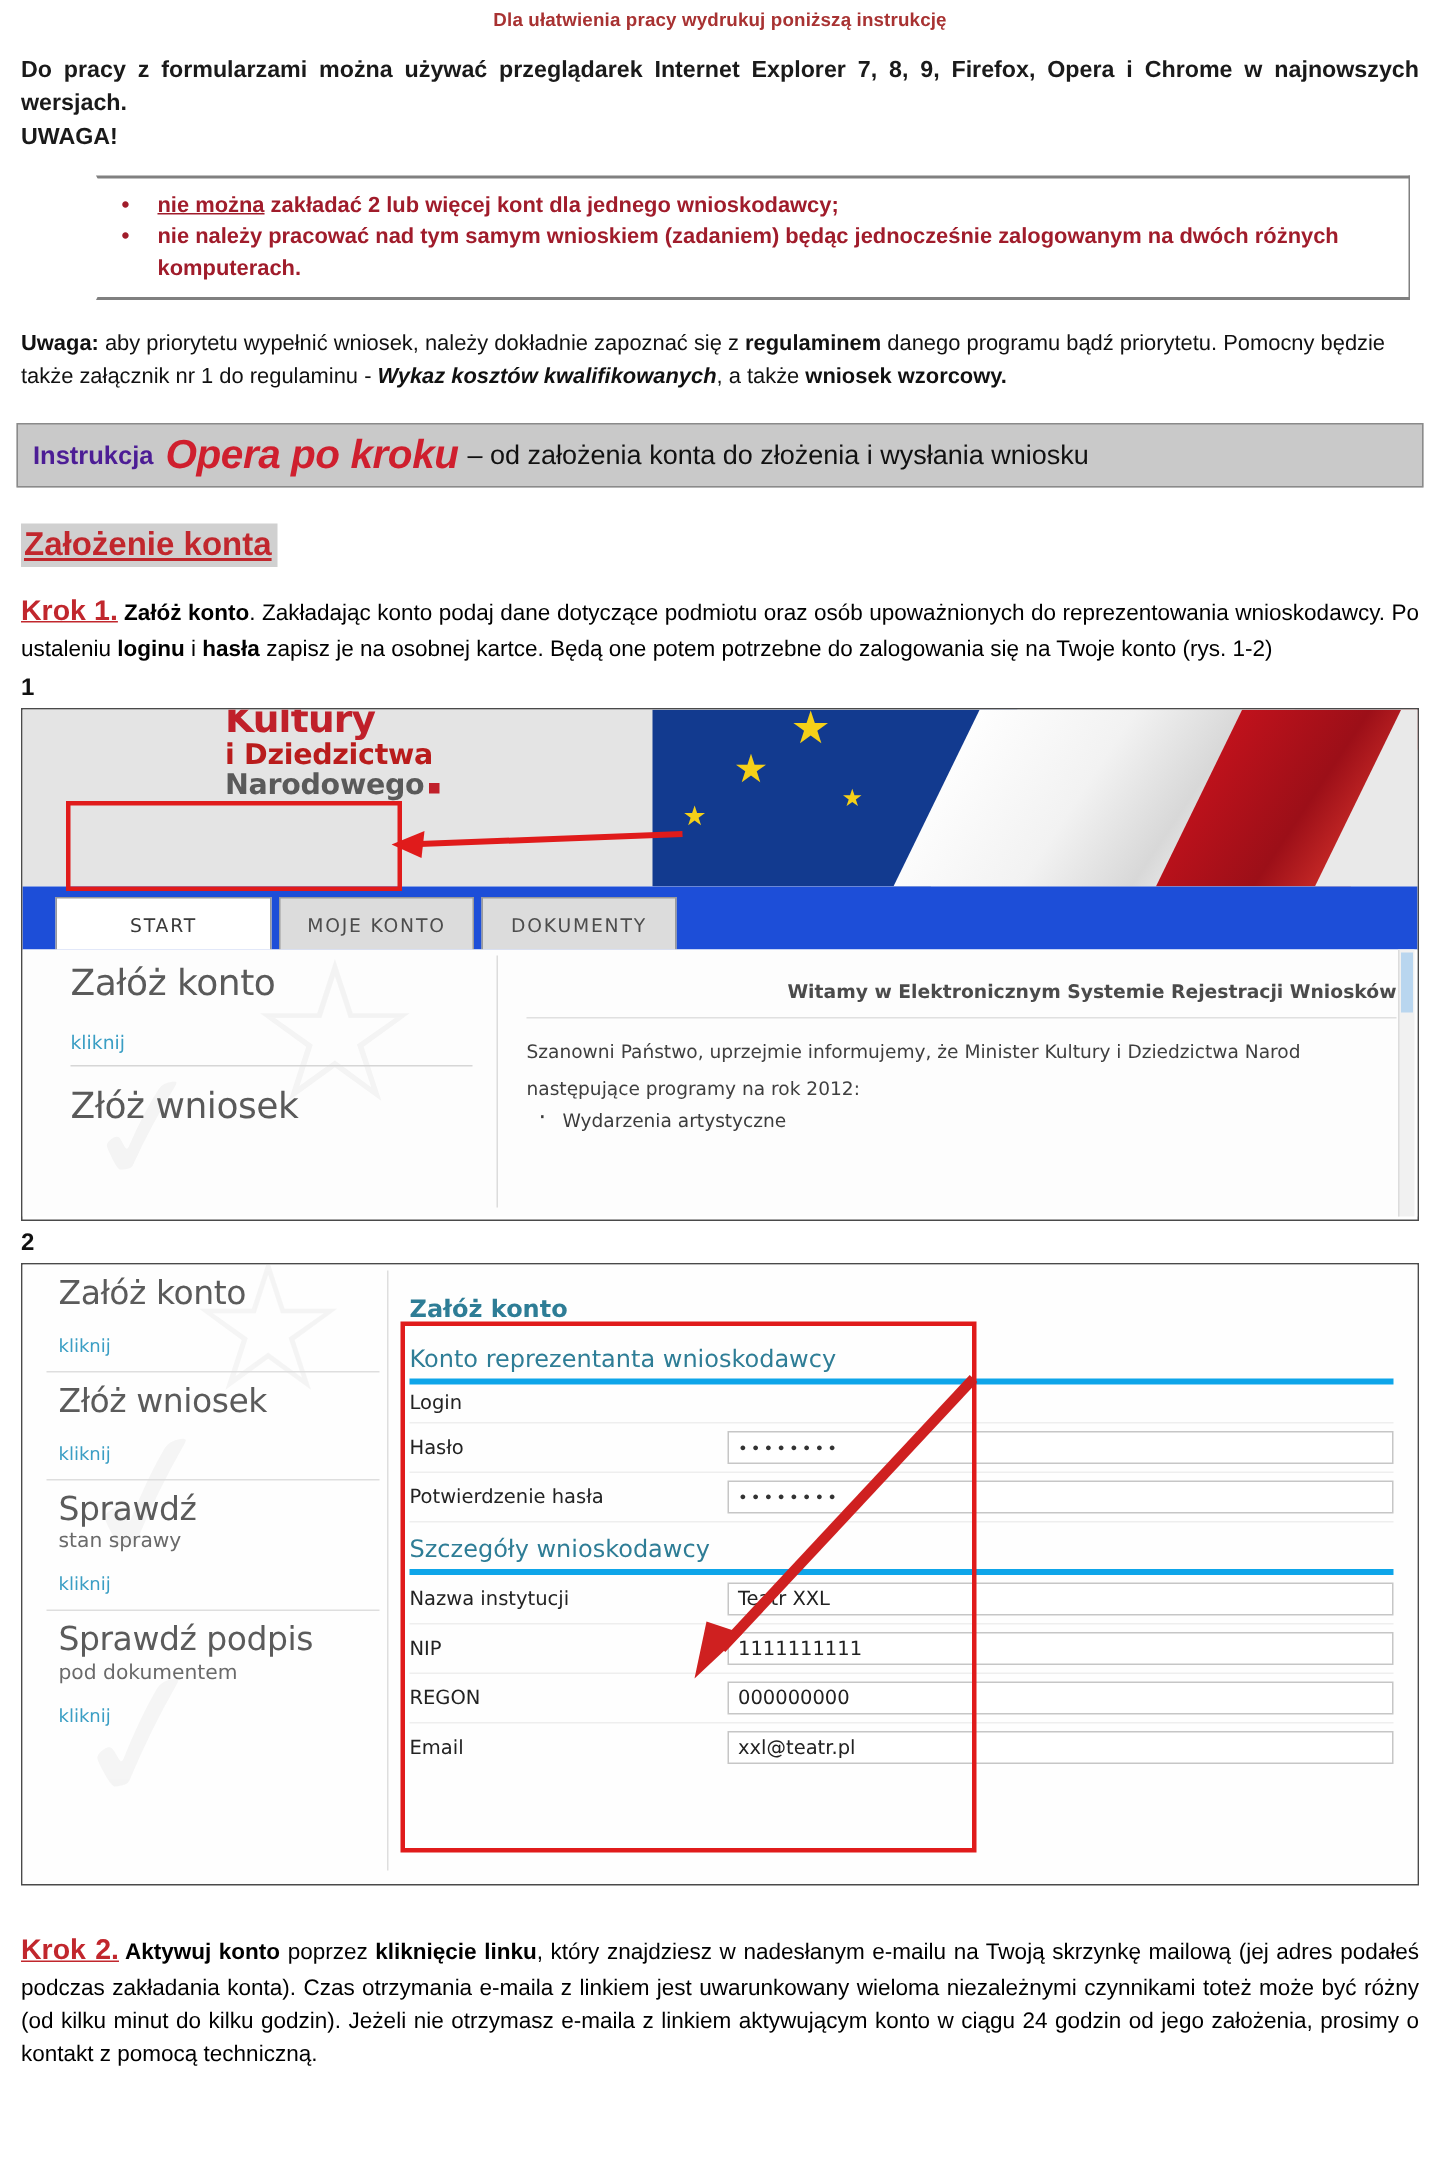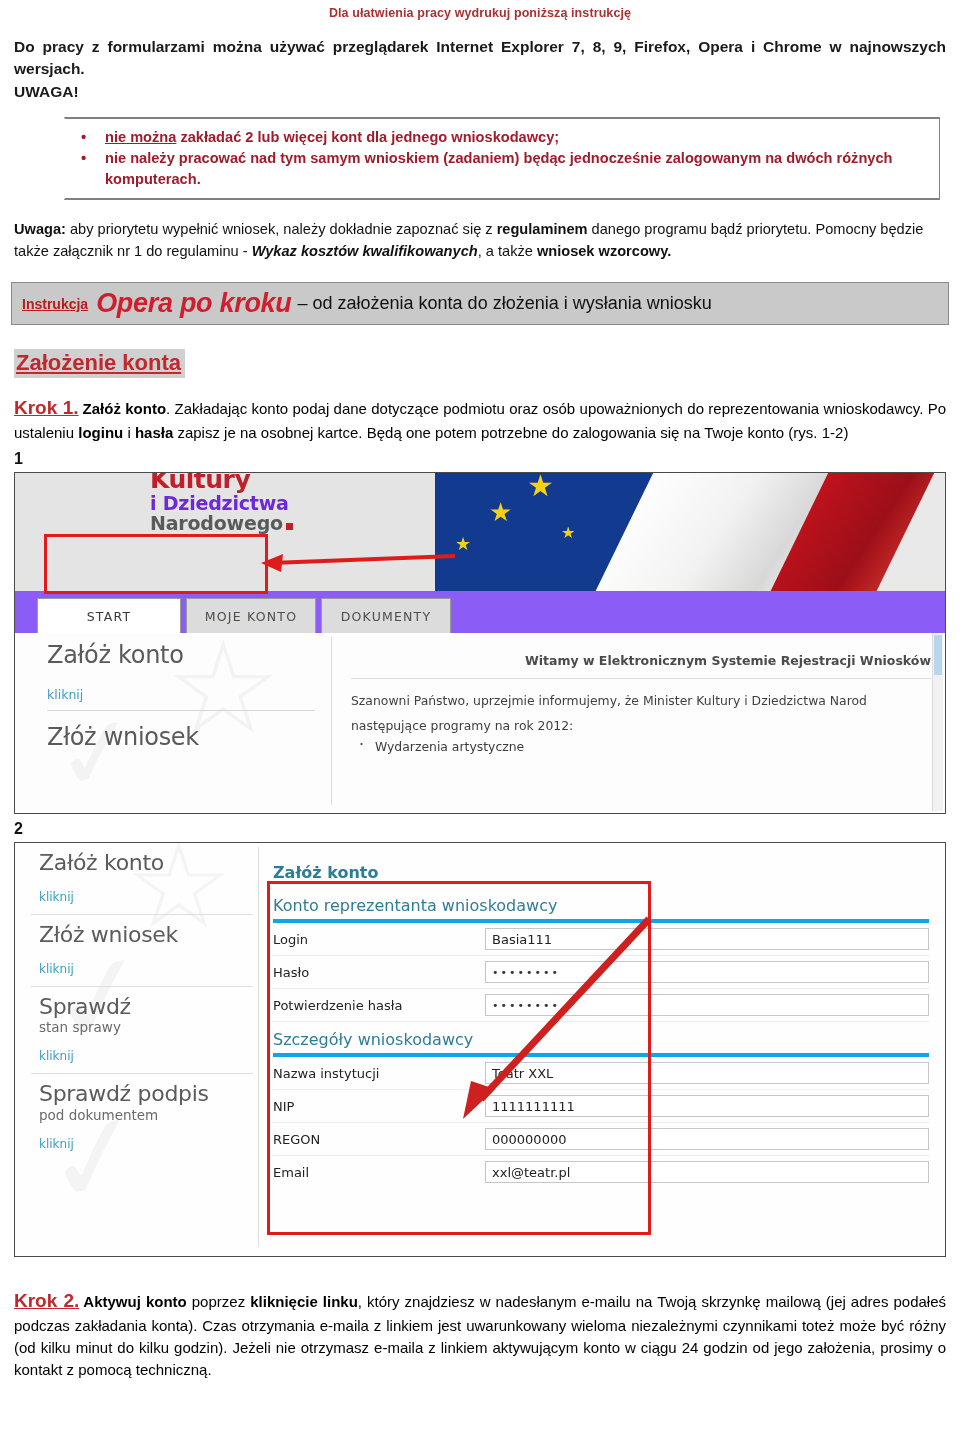--- a/index.html
+++ b/index.html
@@ -90,24 +90,23 @@
     margin: 20px 11px 0 11px;
     background: #c9c9c9;
     border: 1px solid #8a8a8a;
     height: 43px;
     display: flex;
     align-items: center;
     padding-left: 10px;
     box-sizing: border-box;
   }
   .banner .b-lab {
-    font-size: 14px;
-    font-weight: bold;
-    color: #b91c1c;
-    text-decoration: underline;
+    font-size: 17px;
+    font-weight: bold;
+    color: #4c1d95;
   }
   .banner .b-big {
     font-size: 27px;
     font-weight: bold;
     font-style: italic;
     color: #cf1f2e;
     margin: 0 6px 0 8px;
     letter-spacing: -0.3px;
   }
   .banner .b-tail {
@@ -174,21 +173,21 @@
     left: 96px;
     top: -6px;
     line-height: 1.05;
     font-family: "DejaVu Sans", sans-serif;
     margin-left: 39px;
   }
   .f1-logo .l1 {
     font-size: 25px; font-weight: bold; color: #c0202a; letter-spacing: -0.5px;
   }
   .f1-logo .l2 {
-    font-size: 19px; font-weight: bold; color: #6d28d9; letter-spacing: -0.2px;
+    font-size: 19px; font-weight: bold; color: #b91c1c; letter-spacing: -0.2px;
   }
   .f1-logo .l3 {
     font-size: 19px; font-weight: bold; color: #5a5a5a; letter-spacing: -0.2px;
   }
   .f1-logo .dot {
     display: inline-block; width: 7px; height: 7px; background: #c0202a;
     margin-left: 3px; vertical-align: baseline;
   }
   .f1-flags {
     position: absolute;
@@ -222,21 +221,21 @@
   }
   .star {
     position: absolute;
     color: #f5d018;
     font-size: 26px;
     line-height: 1;
   }
   .f1-navbar {
     position: relative;
     height: 42px;
-    background: #8b5cf6;
+    background: #1d4ed8;
     display: flex;
     align-items: flex-end;
     padding-left: 22px;
     text-align: center;
   }
   .f1-tab {
     height: 34px;
     min-width: 128px;
     background: #dcdcdc;
     border: 1px solid #9a9a9a;
@@ -526,21 +525,20 @@
     </div>
 
     <div class="f2-vdiv"></div>
 
     <div class="f2-form">
       <div class="ftitle">Załóż konto</div>
       <div class="fsec">Konto reprezentanta wnioskodawcy</div>
 
       <div class="f2-row">
         <div class="lab">Login</div>
-        <div class="inp">Basia111</div>
       </div>
       <div class="f2-row">
         <div class="lab">Hasło</div>
         <div class="inp dots">••••••••</div>
       </div>
       <div class="f2-row">
         <div class="lab">Potwierdzenie hasła</div>
         <div class="inp dots">••••••••</div>
       </div>
 

